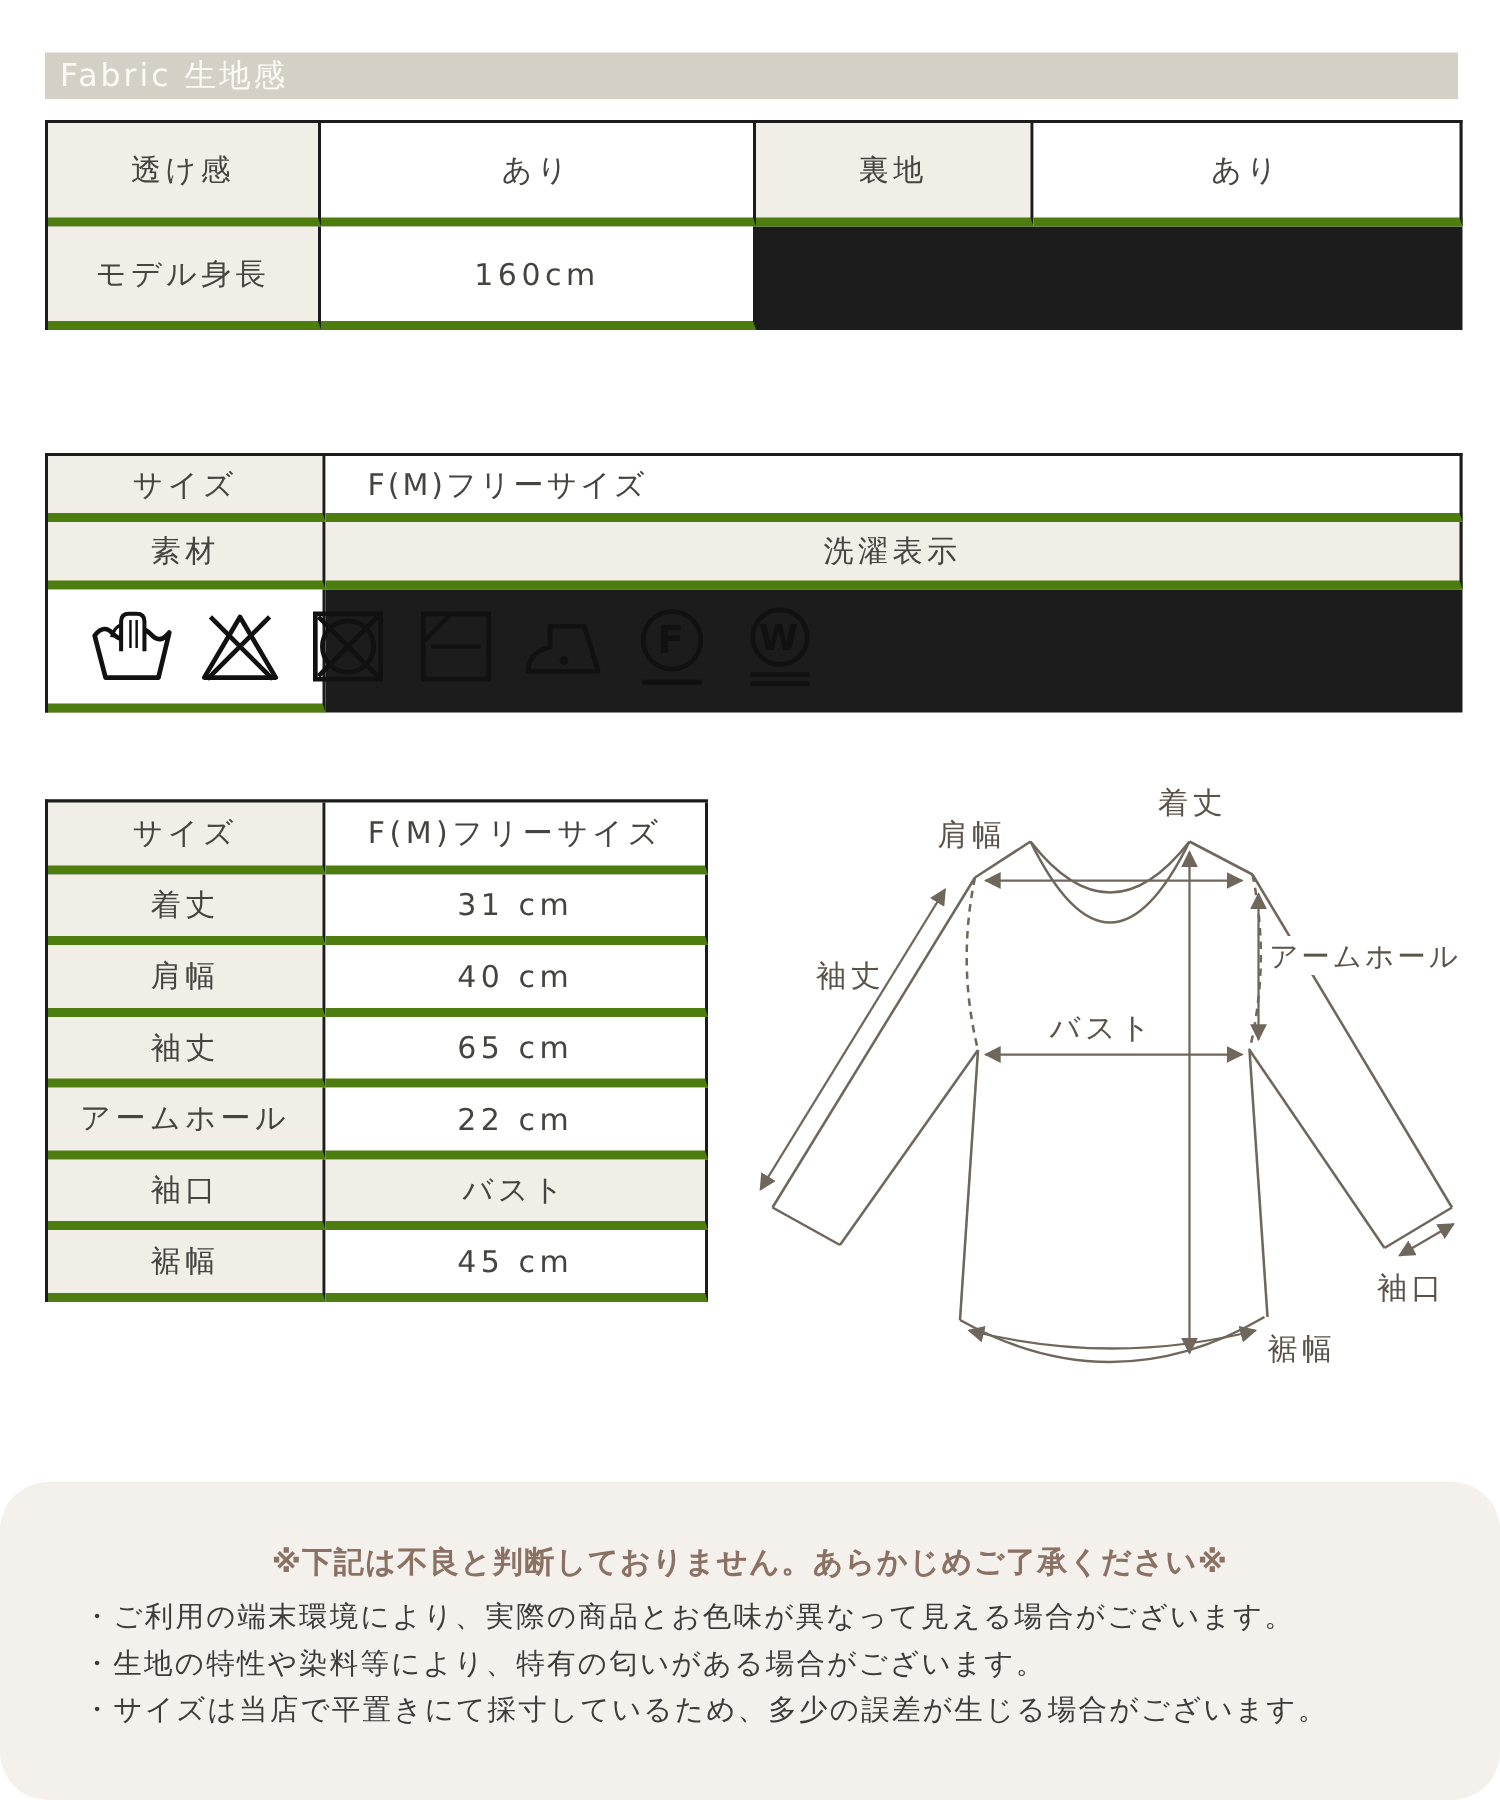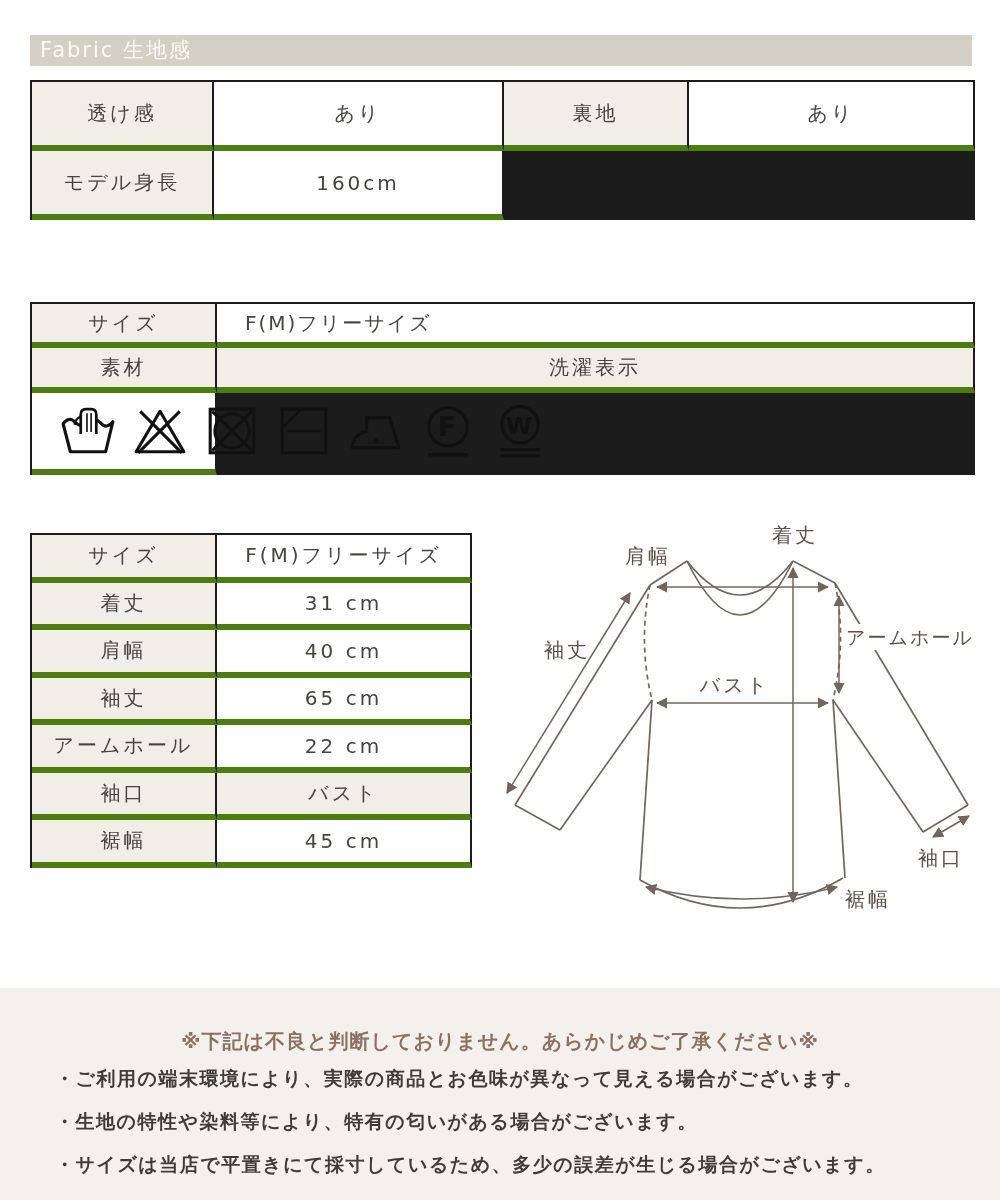--- a/index.html
+++ b/index.html
@@ -30,29 +30,29 @@
   .cell.lbl{background:#f1eee7;}
   .cell.left{justify-content:flex-start;padding-left:28px;letter-spacing:2px;}
   #fabric-table{left:30px;top:80px;grid-template-columns:182px 290px 185px 286px;grid-auto-rows:69px;}
   #size-table{left:30px;top:302px;grid-template-columns:185px 758px;grid-template-rows:44px 45px 82px;}
   #measure-table{left:30px;top:533px;grid-template-columns:185px 255px;grid-auto-rows:47.5px;}
   
   .care-icons{justify-content:flex-start;padding-left:10px;gap:16px;}
   .care-icon{width:56px;height:56px;flex:0 0 auto;}
   
   #notes{
-    position:absolute;left:0;top:988px;width:1000px;height:212px;background:#f4f1ec;
+    position:absolute;left:0;top:988px;width:1000px;height:212px;background:#f4f1ec;border-radius:32px;
   }
   #notes-title{
     position:absolute;top:40px;left:0;width:100%;text-align:center;
     color:#8b7163;font-size:20px;font-weight:600;letter-spacing:1px;
   }
   #notes-list{
-    position:absolute;top:80px;left:55px;display:flex;flex-direction:column;gap:22px;
-    color:#3d3c3a;font-size:19px;letter-spacing:1.5px;line-height:21px;font-weight:bold;
+    position:absolute;top:80px;left:55px;display:flex;flex-direction:column;gap:10px;
+    color:#3d3c3a;font-size:19px;letter-spacing:1.5px;line-height:21px;
   }
   
   #diagram{position:absolute;left:480px;top:515px;}
   .dg-line{stroke:#6f675c;stroke-width:1.7;fill:none;}
   .dg-dash{stroke:#6f675c;stroke-width:1.7;fill:none;stroke-dasharray:5 4;}
   .dg-arrow{stroke:#6f675c;stroke-width:1.5;fill:none;}
   .dg-text{fill:#5b5349;font-size:20px;letter-spacing:3px;font-family:"DejaVu Sans","Liberation Sans",sans-serif;}
 </style>
 </head>
 <body>

